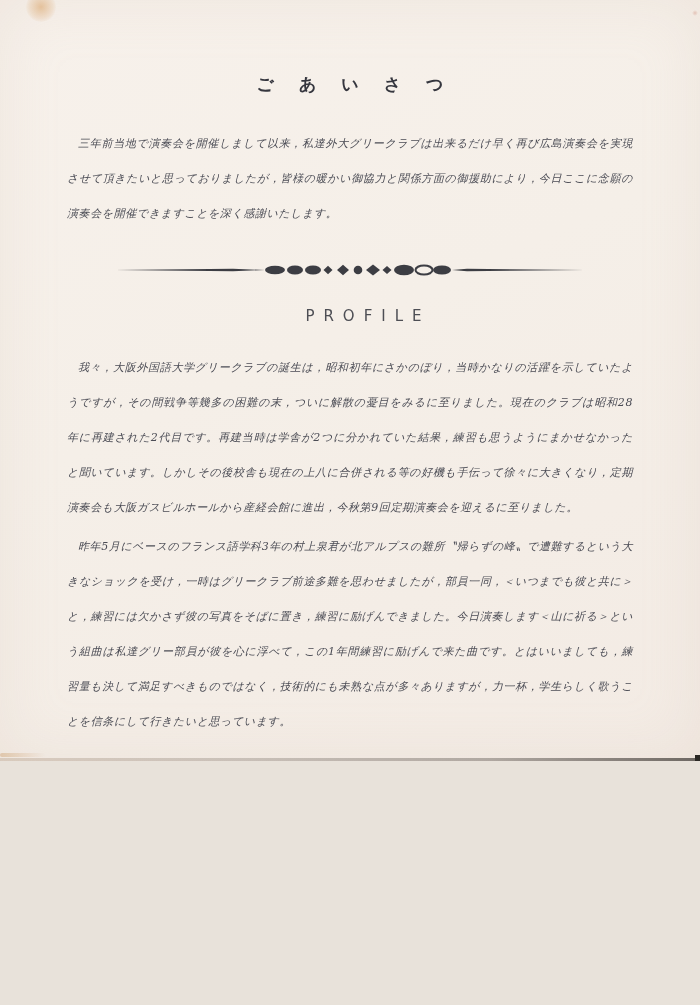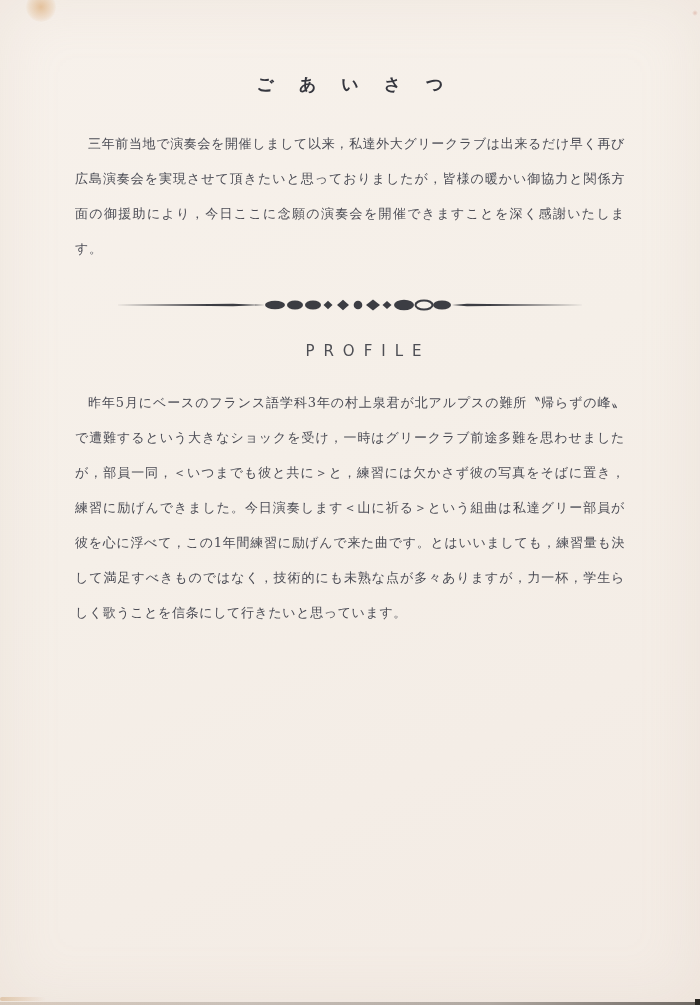--- a/index.html
+++ b/index.html
@@ -3,21 +3,21 @@
 <meta charset="utf-8">
 <style>
   html, body {
     margin: 0;
     padding: 0;
     background: #e8e2da;
   }
   .paper {
     position: relative;
     width: 700px;
-    height: 1005px;
+    height: 761px;
     margin: 0;
     background: linear-gradient(155deg, #f7f1eb 0%, #f5efe8 45%, #f3ebe4 100%);
     box-shadow: inset 0 0 60px rgba(205,185,165,0.18);
     overflow: hidden;
     font-family: "DejaVu Serif", "Liberation Serif", serif;
     color: #4b4c55;
   }
   .stain-topleft {
     position: absolute;
     left: 26px; top: -8px;
@@ -67,27 +67,28 @@
     color: #35363e;
   }
   .text-block {
     margin: 0 63px;
     width: 574px;
   }
   .greeting-block {
     margin-top: 30px;
   }
   .para {
-    margin: 12px;
-    font-size: 13px;
+    margin: 4px;
+    font-size: 11px;
     line-height: 35px;
     letter-spacing: 0.6px;
     text-align: justify;
     text-indent: 1em;
     color: #4b4c55;
+    font-style: italic;
   }
   .divider-wrap {
     margin-top: 32px;
     text-align: center;
     line-height: 0;
   }
   .profile-title {
     margin-top: 28px;
     text-align: center;
     font-family: "DejaVu Sans", "Liberation Sans", sans-serif;
@@ -133,20 +134,21 @@
         <ellipse cx="309" cy="7" rx="8.5" ry="4.6" fill="none" stroke="#3c3d43" stroke-width="2"></ellipse>
         <ellipse cx="327" cy="7" rx="9" ry="4.6"></ellipse>
         <polygon points="470,7 352,5.8 337,7 352,8.2"></polygon>
       </g>
     </svg>
   </div>
 
   <div class="profile-title">PROFILE</div>
 
   <div class="text-block profile-block">
+    <p class="para">我々，大阪外国語大学グリークラブの誕生は，昭和初年にさかのぼり，当時かなりの活躍を示していたようですが，その間戦争等幾多の困難の末，ついに解散の憂目をみるに至りました。現在のクラブは昭和28年に再建された2代目です。再建当時は学舎が2つに分かれていた結果，練習も思うようにまかせなかったと聞いています。しかしその後校舎も現在の上八に合併される等の好機も手伝って徐々に大きくなり，定期演奏会も大阪ガスビルホールから産経会館に進出，今秋第9回定期演奏会を迎えるに至りました。</p>
     <p class="para">昨年5月にベースのフランス語学科3年の村上泉君が北アルプスの難所〝帰らずの峰〟で遭難するという大きなショックを受け，一時はグリークラブ前途多難を思わせましたが，部員一同，＜いつまでも彼と共に＞と，練習には欠かさず彼の写真をそばに置き，練習に励げんできました。今日演奏します＜山に祈る＞という組曲は私達グリー部員が彼を心に浮べて，この1年間練習に励げんで来た曲です。とはいいましても，練習量も決して満足すべきものではなく，技術的にも未熟な点が多々ありますが，力一杯，学生らしく歌うことを信条にして行きたいと思っています。</p>
   </div>
 
   <div class="stain-bottomleft"></div>
   <div class="scan-bottom-edge"></div>
   <div class="scan-bottom-corner"></div>
 
 </div>
 
 </body></html>

